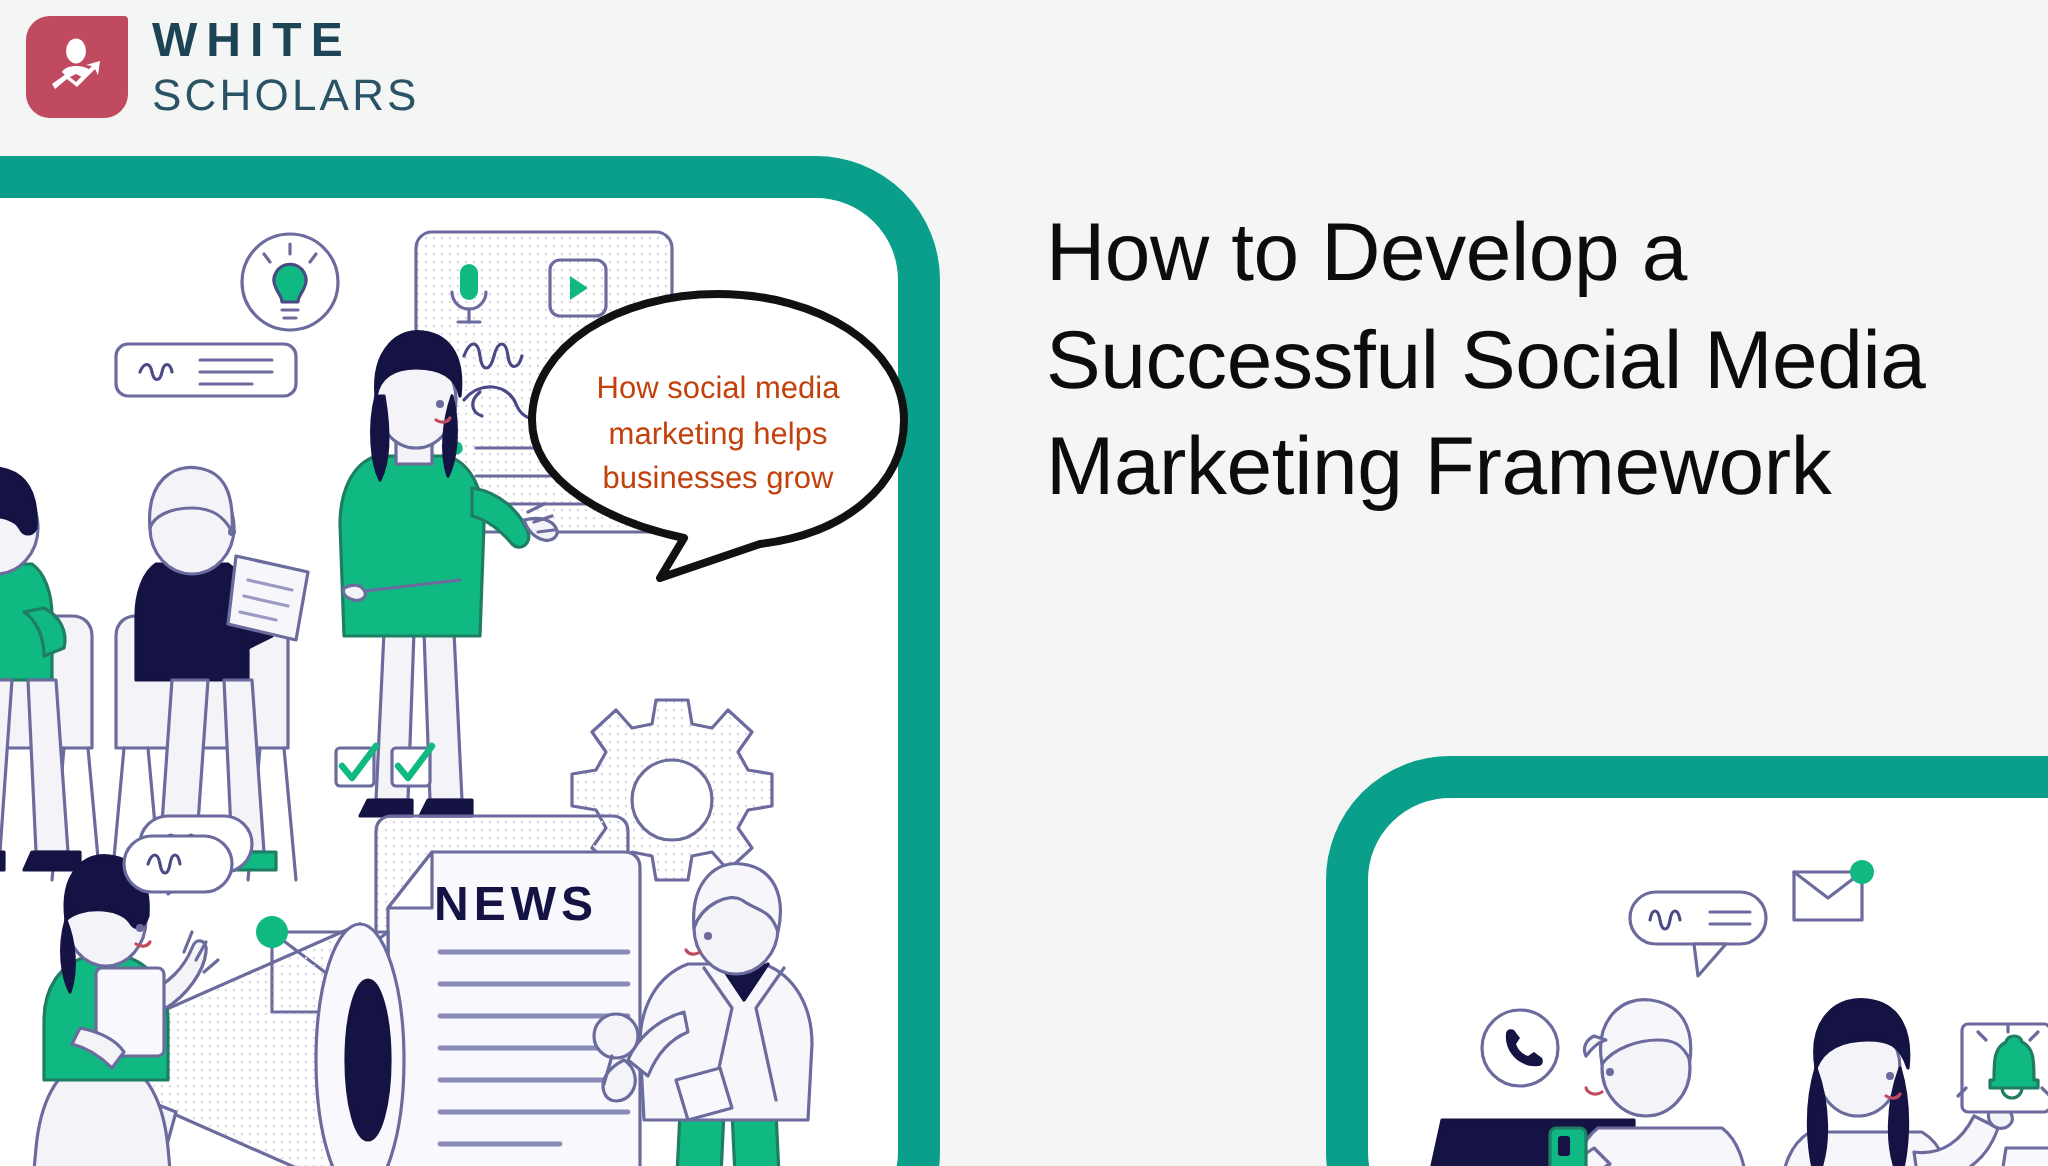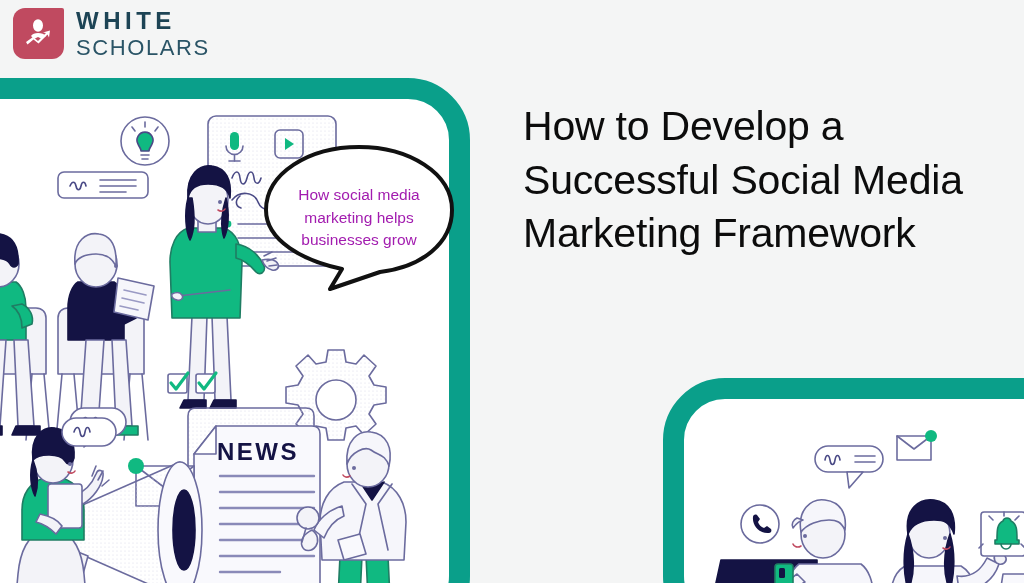--- a/index.html
+++ b/index.html
@@ -75,21 +75,21 @@
 
   
   #bubble {
     position: absolute; left: 264px; top: 145px;
     width: 190px; height: 146px;
   }
   #bubble-text {
     position: absolute; left: 0; top: 0; width: 190px; height: 146px;
     display: flex; align-items: center; justify-content: center;
     text-align: center;
-    font-size: 15.5px; line-height: 1.45; color: #a21caf;
+    font-size: 15.5px; line-height: 1.45; color: #c2410c;
     padding: 0 12px;
     font-family: "Liberation Sans", sans-serif;
   }
 </style>
 </head>
 <body>
 
 <div id="stage">
 
   <div id="frame-left"></div>

